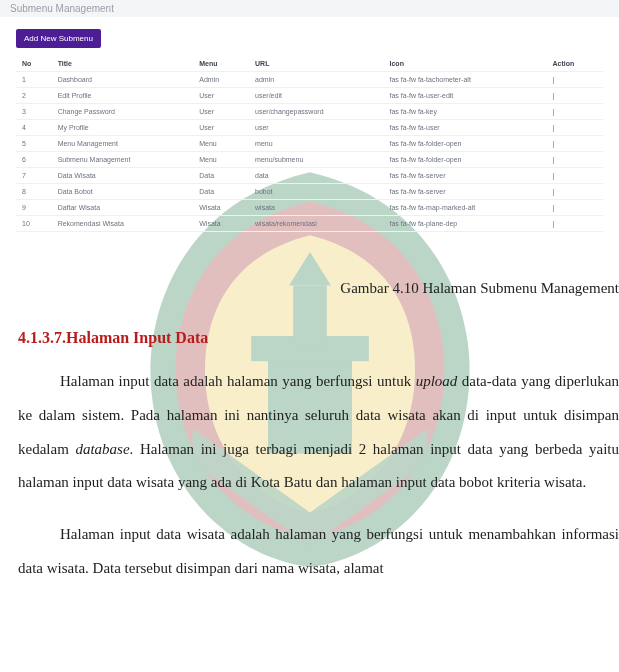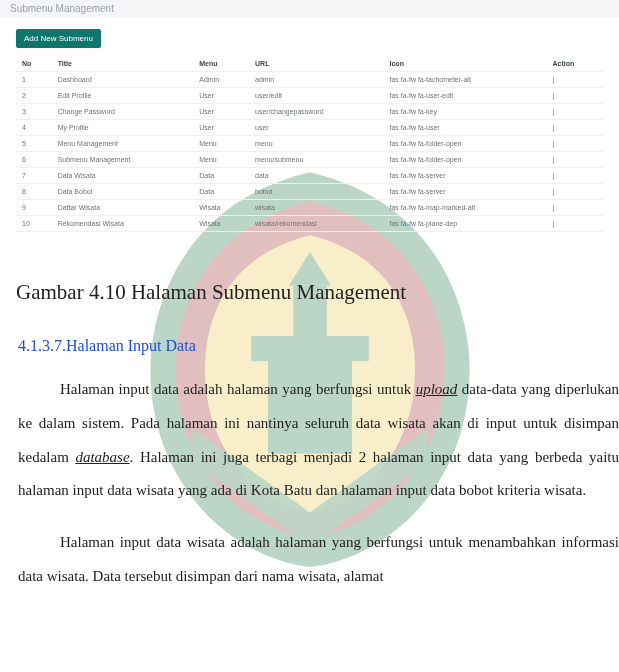--- a/index.html
+++ b/index.html
@@ -32,21 +32,21 @@
       color: #99a0a8;
       font-family: Arial, Helvetica, sans-serif;
       font-size: 10px;
       padding: 3px 10px;
     }
     .ui-panel {
       padding: 10px 16px 12px 16px;
       font-family: Arial, Helvetica, sans-serif;
     }
     .btn-add {
-      background: #0f766e;
+      background: #4c1d95;
       color: #fff;
       font-size: 8px;
       border: none;
       padding: 5px 8px;
       border-radius: 2px;
       cursor: pointer;
       margin-bottom: 8px;
     }
     table.tbl {
       width: 100%;
@@ -61,41 +61,41 @@
       white-space: nowrap;
     }
     table.tbl th {
       color: #3b4452;
       font-weight: 700;
     }
     .th-action { text-align: right; }
     .td-action { text-align: right; color: #6b7280; }
 
     .caption {
-      text-align: left;
-      font-size: 21px;
+      text-align: right;
+      font-size: 15px;
       color: #222;
       margin: 36px 0 0 16px;
     }
     .section-title {
       font-size: 16px;
-      font-weight: 400;
+      font-weight: 700;
       margin: 32px 0 0 18px;
-      color: #1d4ed8;
+      color: #b91c1c;
     }
     .para {
       font-size: 15px;
       color: #222;
       line-height: 2.25;
       margin: 18px 0 0 18px;
       text-align: justify;
       text-justify: inter-word;
     }
     .indent { text-indent: 42px; }
-    .em { font-style: italic; text-decoration: underline; }
+    .em { font-style: italic; }
   </style>
 </head>
 <body>
 
 <div class="watermark">
   <svg viewBox="0 0 100 100">
     <path d="M50 3 C20 10 12 35 12 50 C12 78 32 95 50 97 C68 95 88 78 88 50 C88 35 80 10 50 3 Z" fill="#0e6b3a"></path>
     <path d="M50 10 C25 16 18 36 18 50 C18 74 35 88 50 90 C65 88 82 74 82 50 C82 36 75 16 50 10 Z" fill="#9b1c1c"></path>
     <path d="M50 18 C30 23 25 38 25 50 C25 70 38 82 50 84 C62 82 75 70 75 50 C75 38 70 23 50 18 Z" fill="#e9c946"></path>
     <rect x="40" y="46" width="20" height="24" fill="#0e6b3a"></rect>

